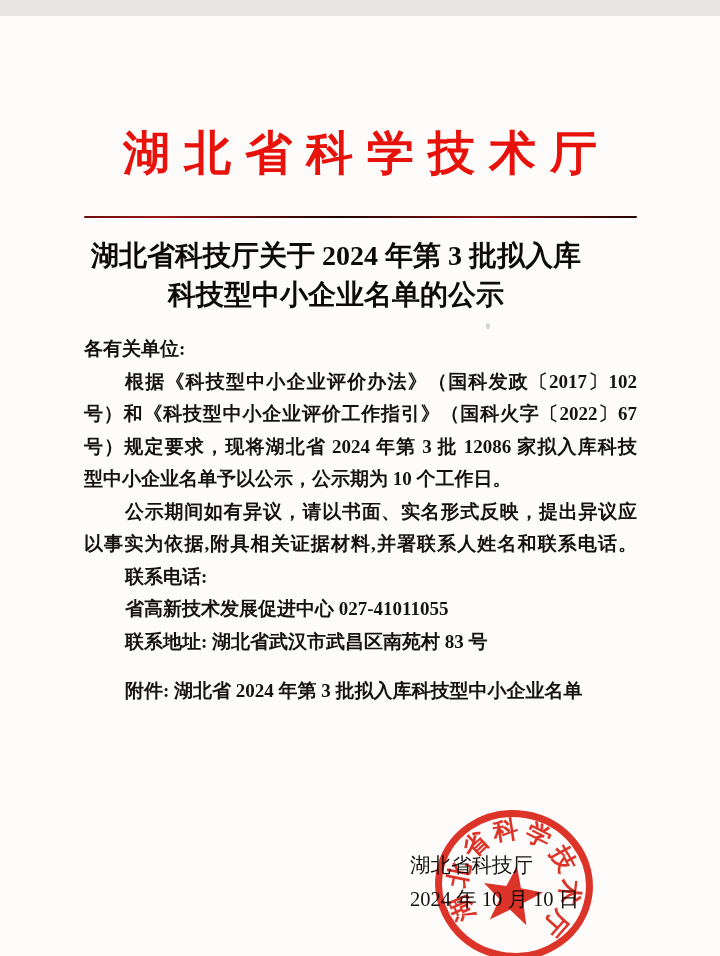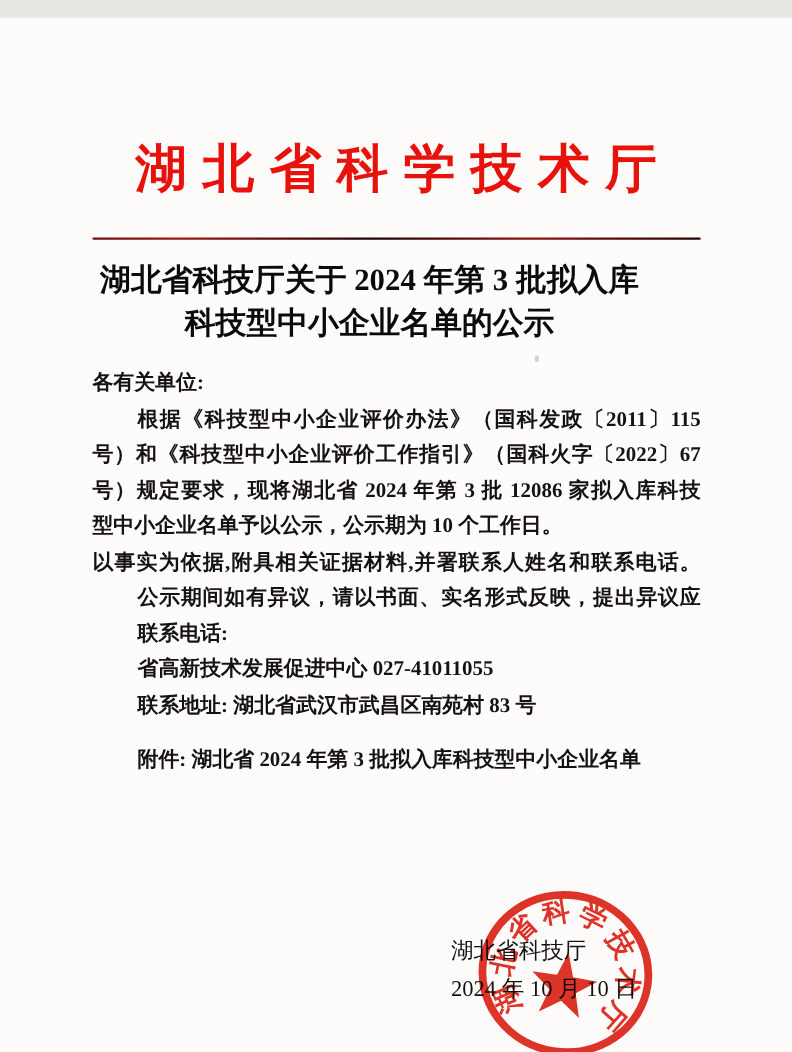--- a/index.html
+++ b/index.html
@@ -94,26 +94,26 @@
 
   <div class="divider"></div>
 
   <div class="doc-title">
     <div>湖北省科技厅关于 2024 年第 3 批拟入库</div>
     <div>科技型中小企业名单的公示</div>
   </div>
 
   <div class="body-block">
       <div class="bline">各有关单位:</div>
-      <div class="bline indent fill">根据《科技型中小企业评价办法》（国科发政〔2011〕115</div>
+      <div class="bline indent fill">根据《科技型中小企业评价办法》（国科发政〔2017〕102</div>
       <div class="bline fill">号）和《科技型中小企业评价工作指引》（国科火字〔2022〕67</div>
       <div class="bline fill">号）规定要求，现将湖北省 2024 年第 3 批 12086 家拟入库科技</div>
       <div class="bline">型中小企业名单予以公示，公示期为 10 个工作日。</div>
+      <div class="bline indent fill">公示期间如有异议，请以书面、实名形式反映，提出异议应</div>
       <div class="bline fill">以事实为依据,附具相关证据材料,并署联系人姓名和联系电话。</div>
-      <div class="bline indent fill">公示期间如有异议，请以书面、实名形式反映，提出异议应</div>
       <div class="bline indent">联系电话:</div>
       <div class="bline indent">省高新技术发展促进中心  027-41011055</div>
       <div class="bline indent">联系地址: 湖北省武汉市武昌区南苑村 83 号</div>
       <div class="bline indent gap">附件: 湖北省 2024 年第 3 批拟入库科技型中小企业名单</div>
     </div>
 
   <div class="sig-block">
     <div>湖北省科技厅</div>
     <div>2024 年 10 月 10 日</div>
   </div>

